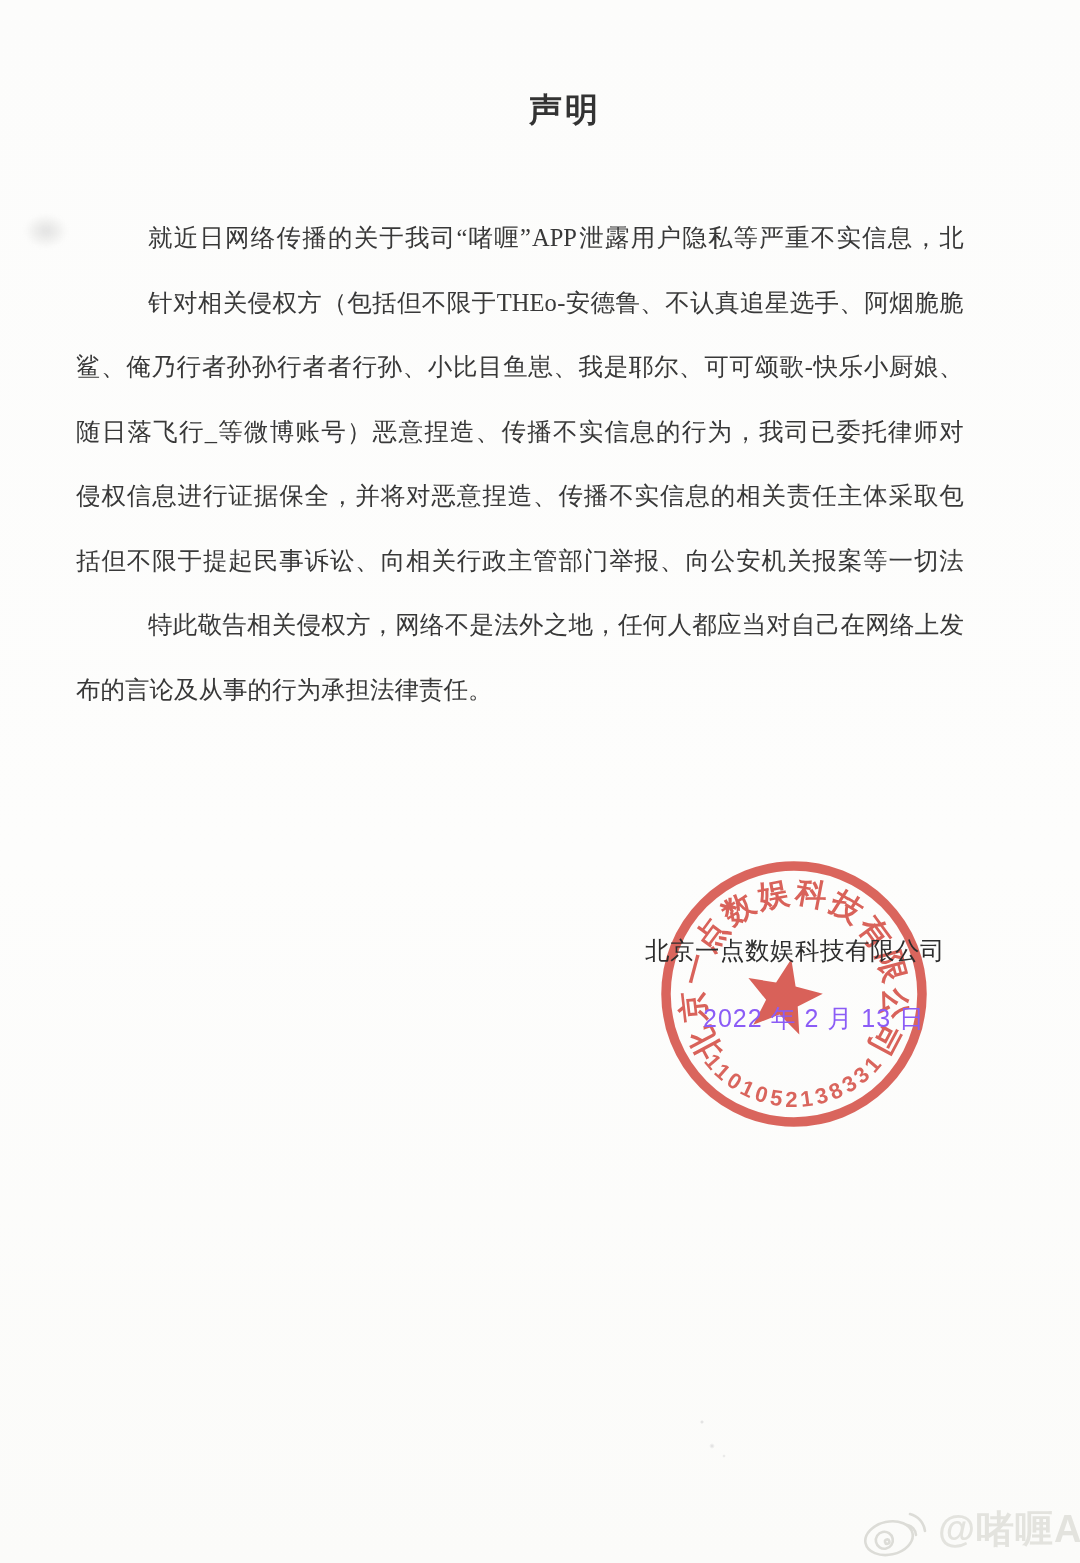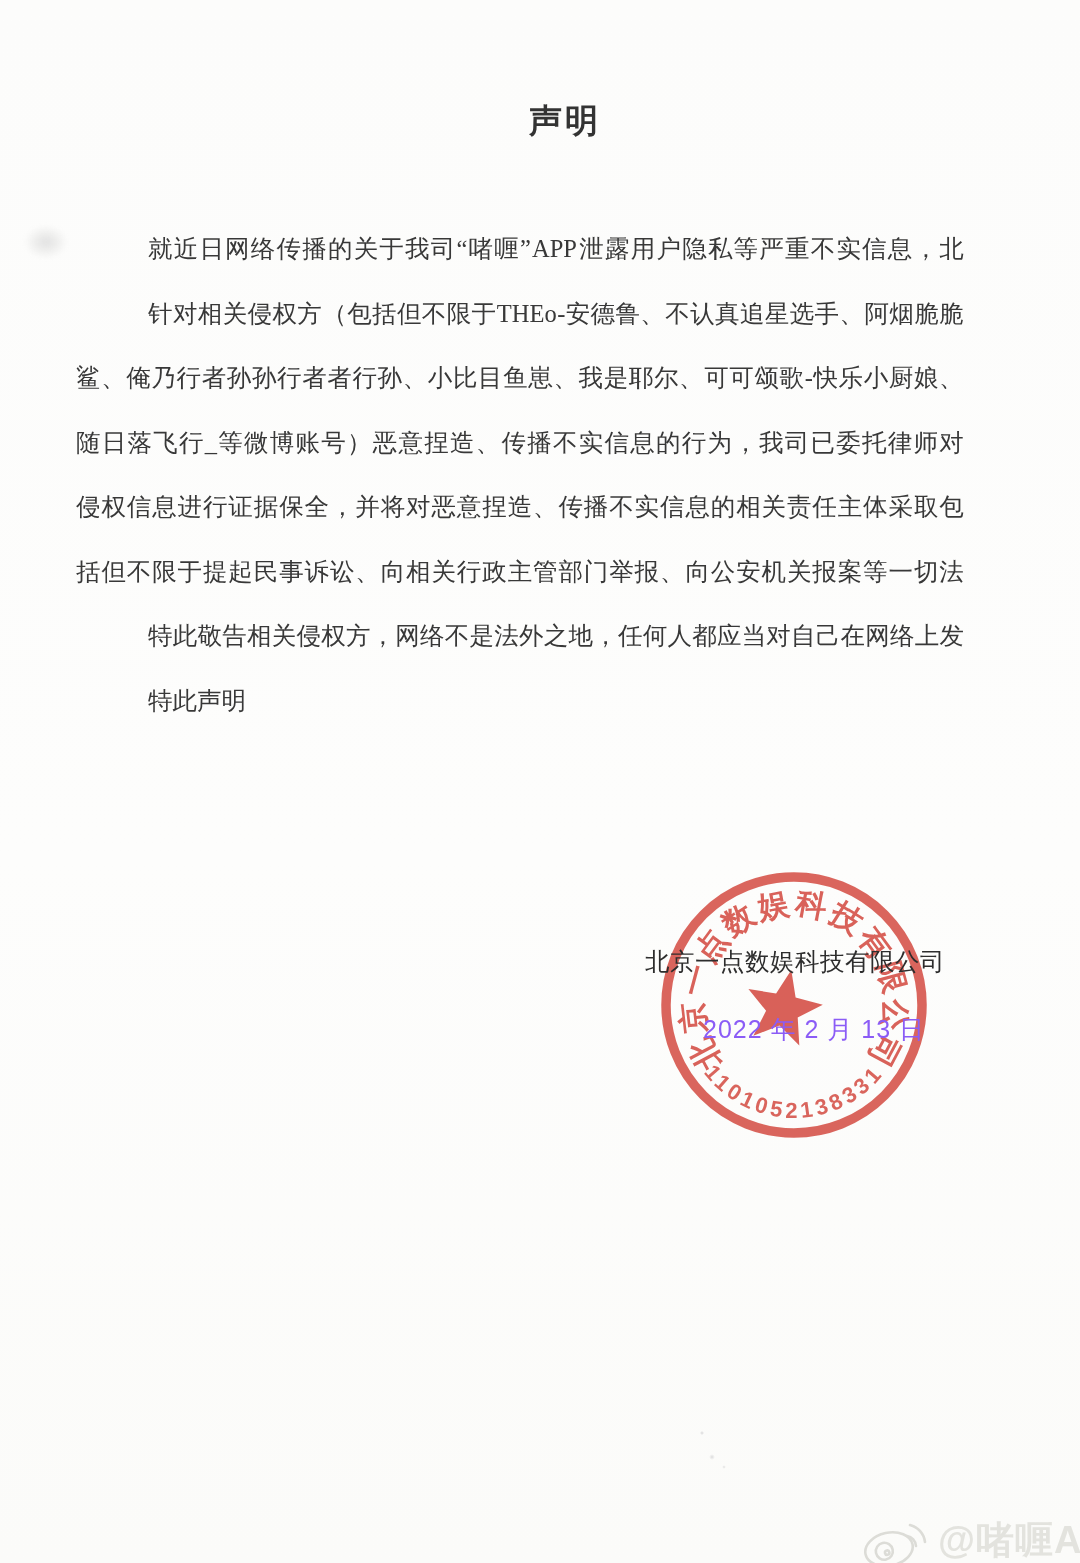--- a/index.html
+++ b/index.html
@@ -1,21 +1,21 @@
 <!DOCTYPE html>
 <html style="--seal-color: #d5473d;"><head>
 <meta charset="utf-8">
 <style>
   html,body{margin:0;padding:0;}
   body{
     width:1080px;height:1563px;position:relative;overflow:hidden;
     background:linear-gradient(180deg,#fcfcfb 0%,#fdfdfc 55%,#fbfbf9 100%);
     font-family:"Liberation Serif","DejaVu Serif",serif;
   }
-  .page{position:absolute;inset:0;margin-top:11px;}
+  .page{position:absolute;inset:0;}
   
   .title{
     position:absolute;left:76px;top:88px;width:978px;margin:0;
     text-align:center;font-size:33px;font-weight:bold;letter-spacing:3px;
     color:#333;line-height:44px;
   }
   
   .body{
     position:absolute;left:76px;top:206px;width:888px;
     font-size:24.5px;color:#383838;
@@ -335,21 +335,21 @@
         <span>当</span>
         <span>对</span>
         <span>自</span>
         <span>己</span>
         <span>在</span>
         <span>网</span>
         <span>络</span>
         <span>上</span>
         <span>发</span>
       </div>
-    <div class="line indent">特此声明</div>
+    <div class="line">布的言论及从事的行为承担法律责任。</div>
   </div>
 
   <svg class="seal" width="300" height="300" viewBox="0 0 300 300" aria-hidden="true">
     <defs>
       <path id="sealArcTop" d="M 85.7 214.3 A 91 91 0 1 1 214.3 214.3" fill="none"></path>
       <path id="sealArcBot" d="M 61.0 219.6 A 113 113 0 0 0 239.0 219.6" fill="none"></path>
     </defs>
     <circle class="seal-ring" cx="150" cy="150" r="128"></circle>
     <path class="seal-star" d="M147.3 114.9 L151.6 142.6 L178.8 149.8 L153.7 162.5 L155.3 190.5 L135.5 170.6 L109.3 180.8 L122.1 155.8 L104.4 134.0 L132.1 138.5 Z"></path>
     <text class="seal-arc-text" text-anchor="middle">

